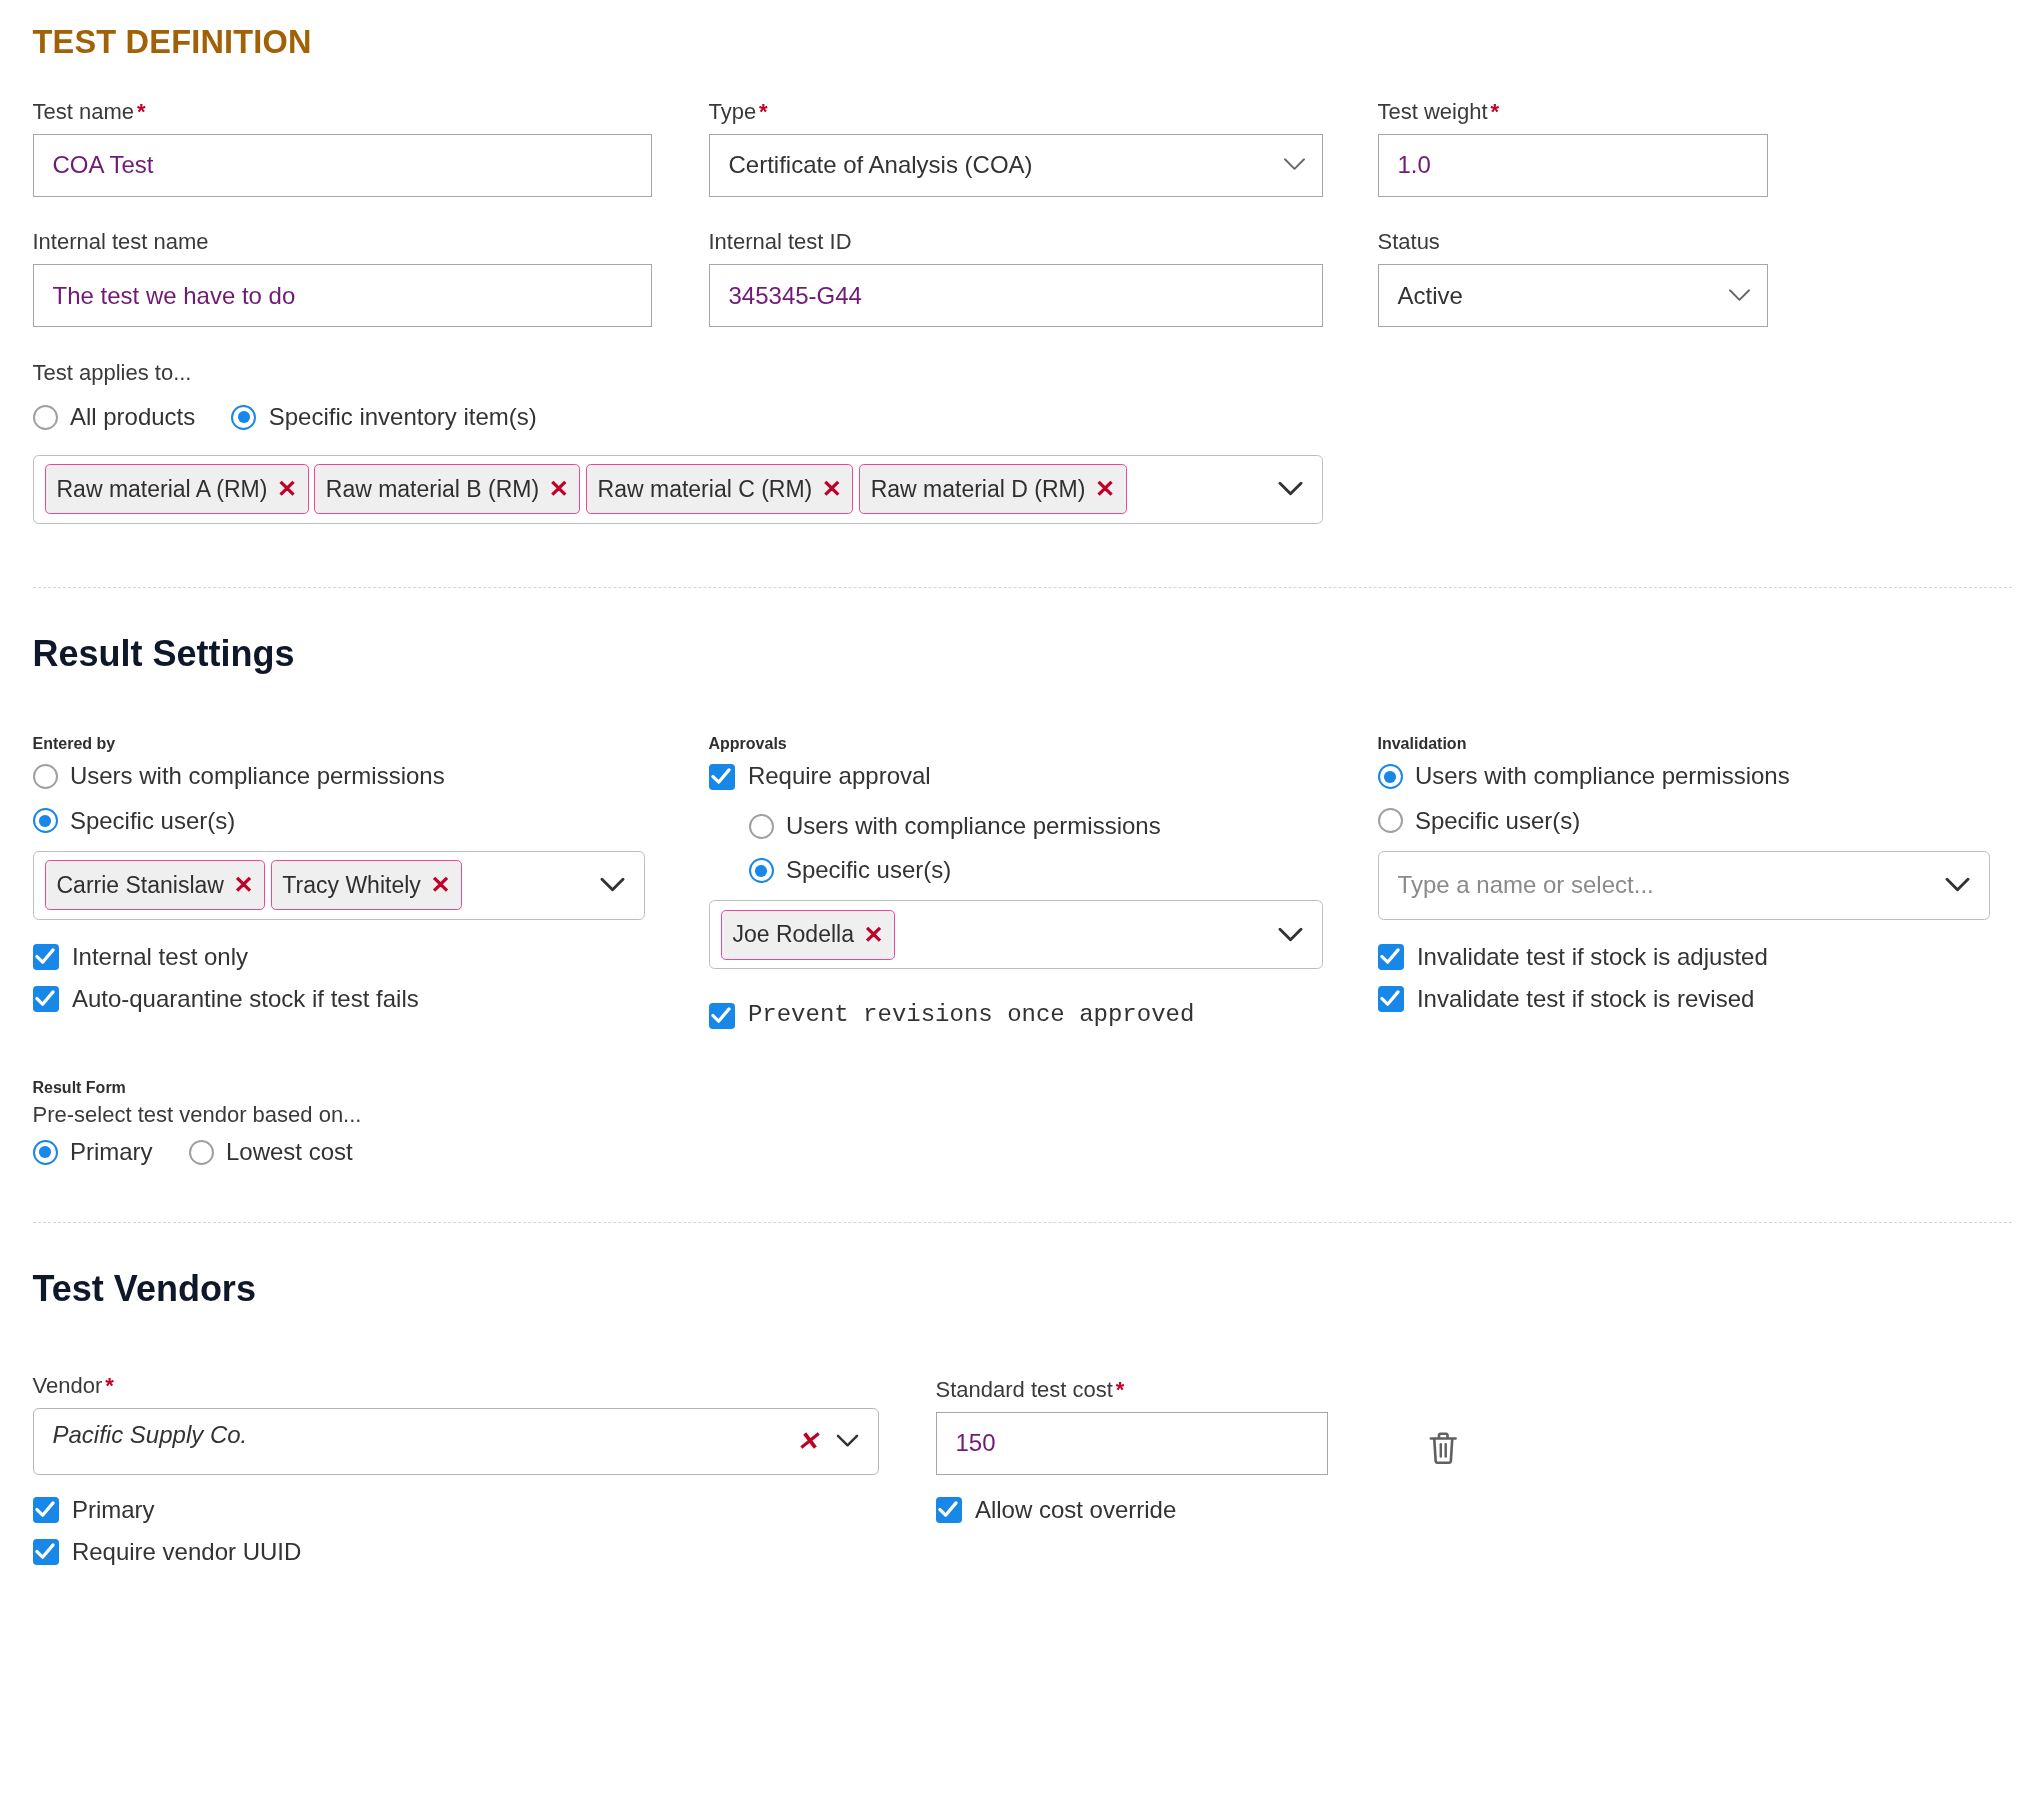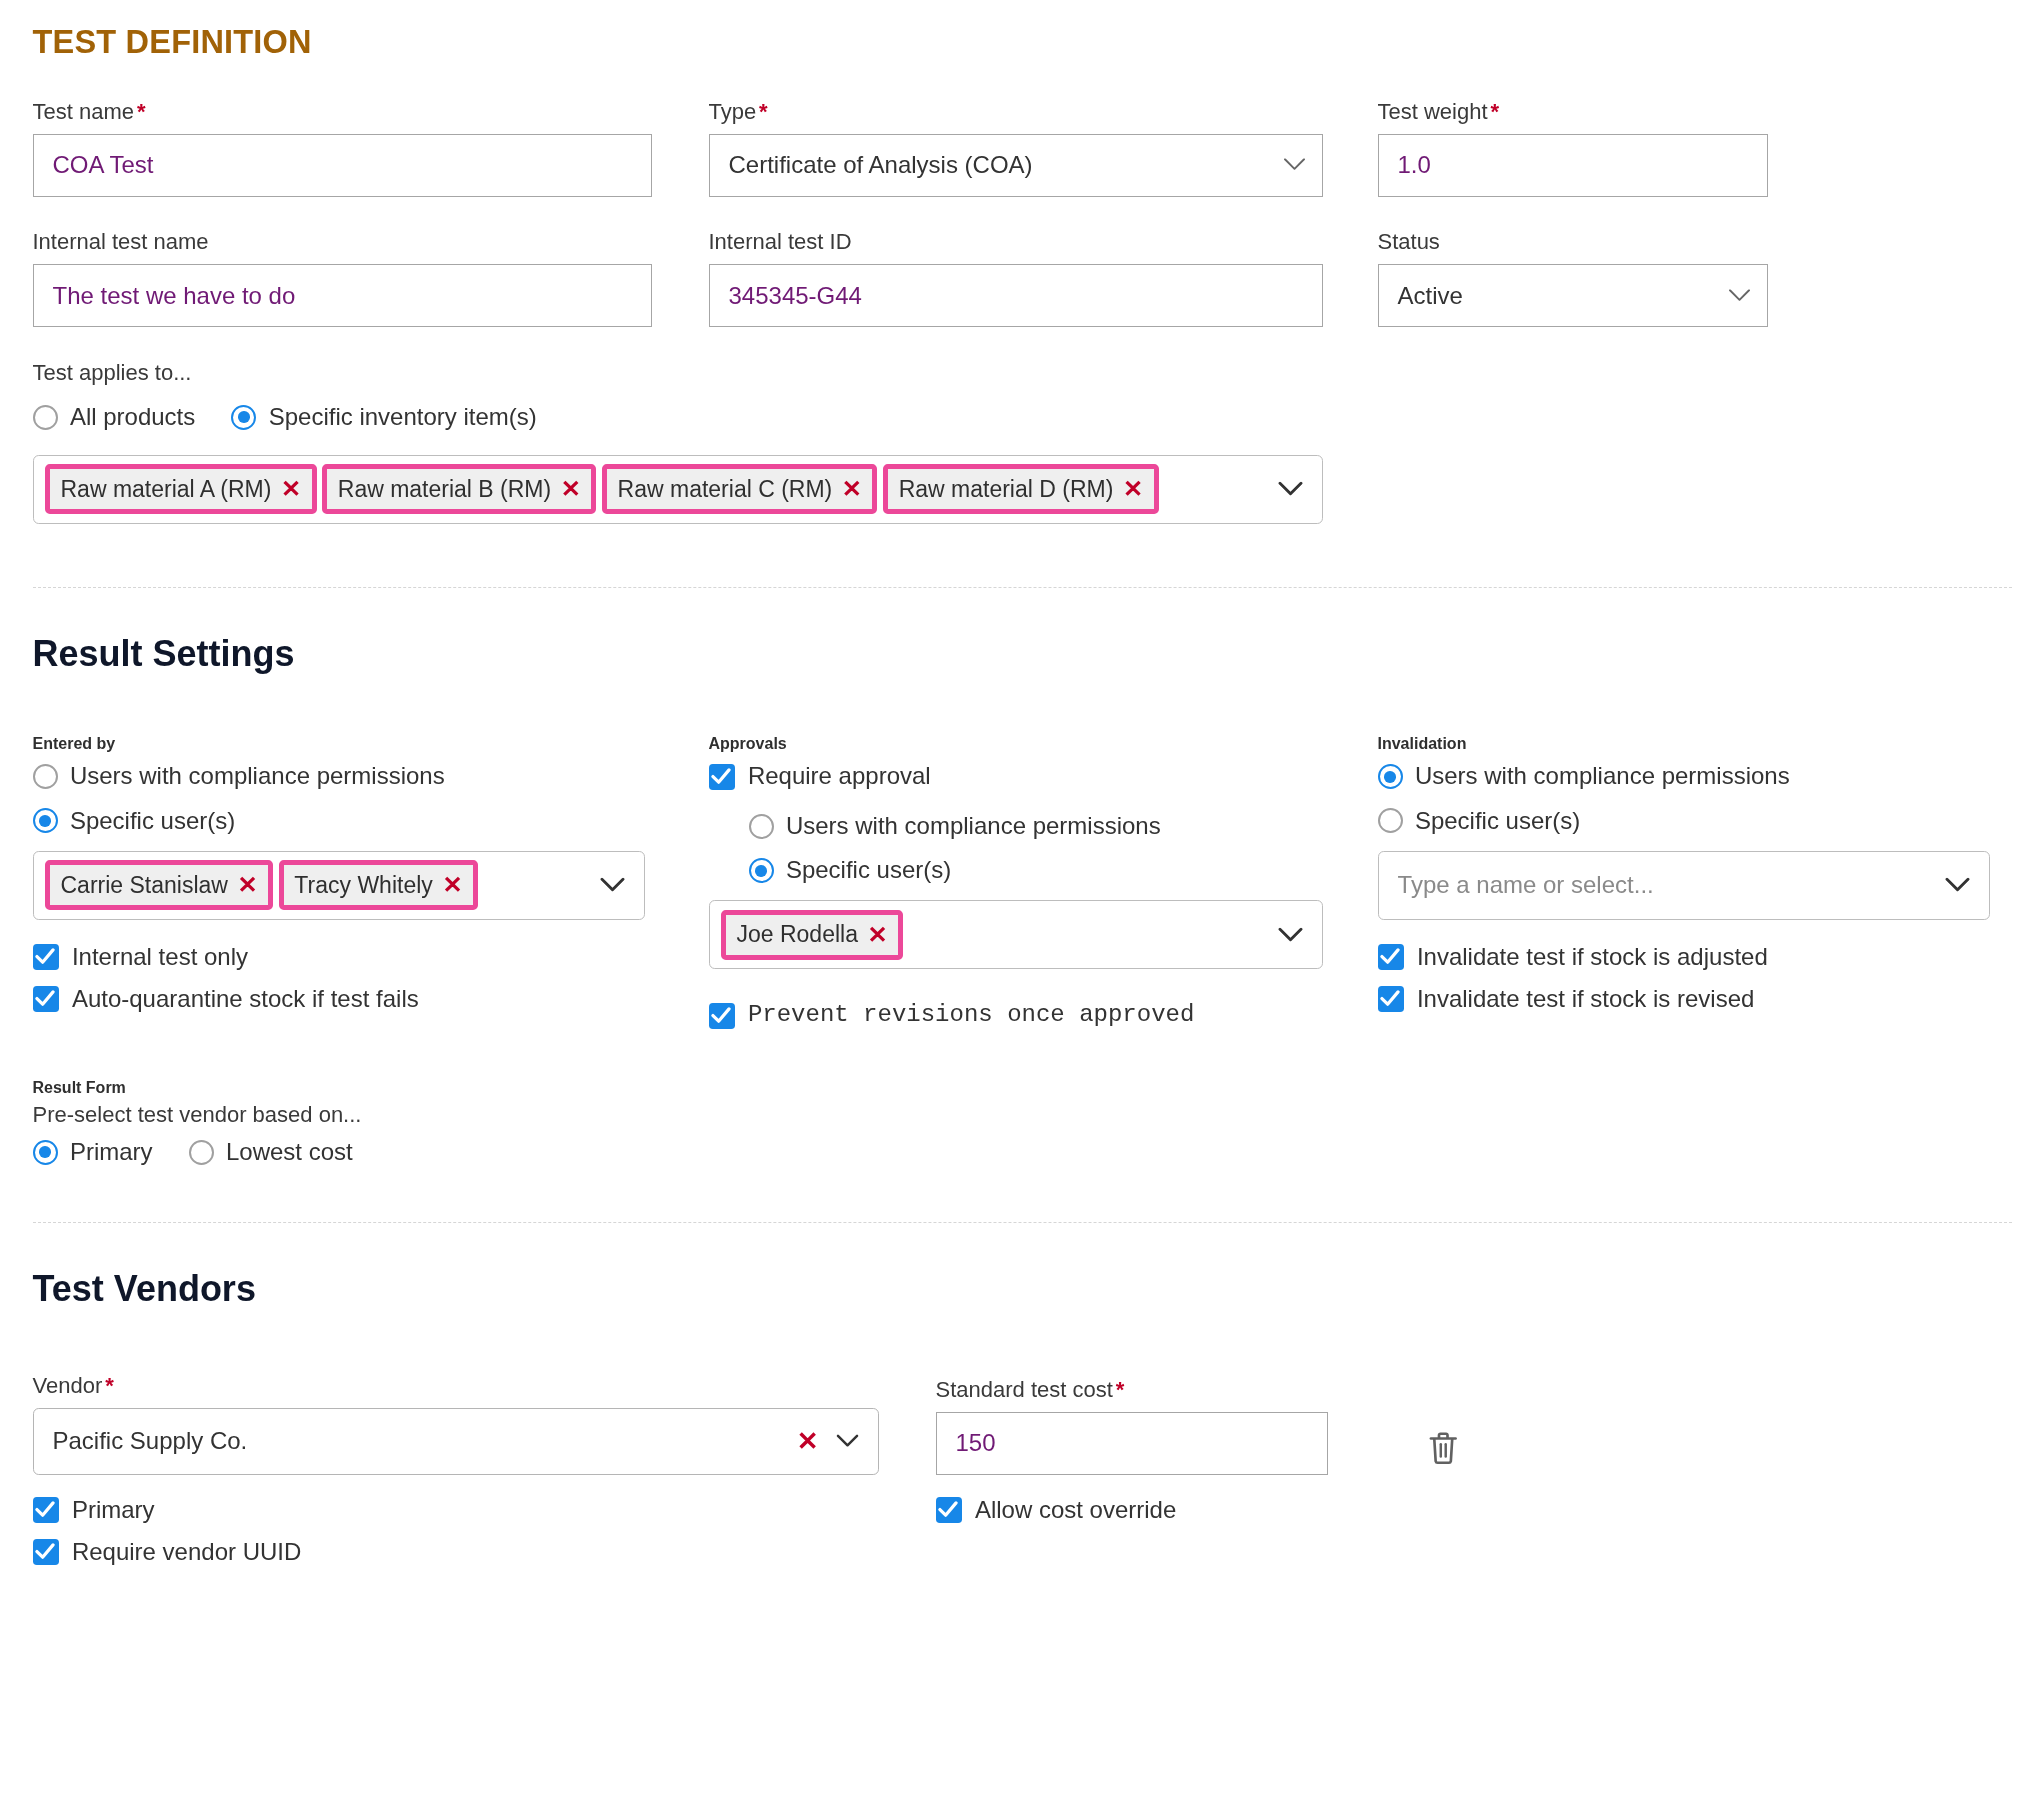--- a/index.html
+++ b/index.html
@@ -128,21 +128,21 @@
     position: absolute;
     right: 19px;
     top: 50%;
     transform: translateY(-50%);
     line-height: 0;
   }
   .token {
     display: inline-flex;
     align-items: center;
     background: #efefef;
-    border: 5px solid #ec4899;
+    border: 1px solid #ec4899;
     border-radius: 4.8px;
     height: 50px;
     padding: 0 10.5px;
     font-size: 23px;
     color: #2f2f2f;
     white-space: nowrap;
   }
   .token .tx {
     color: #c00028;
     font-weight: 700;
@@ -201,25 +201,26 @@
   .cb-label { font-size: 24px; color: #333333; line-height: 1.2; }
 
   
   .vendor-select {
     width: 100%;
     height: 67px;
     border: 1.9px solid #b5b5b5;
     border-radius: 5.7px;
     background: #fff;
     display: flex;
-    align-items: center;
-    padding: 0 19px;
+    align-items: flex-start;
+    padding: 12px 19px;
     font-size: 24px;
     color: #333333;
     position: relative;
+    font-style: italic;
   }
   .vendor-select .clear {
     position: absolute;
     right: 59px;
     top: 50%;
     transform: translateY(-50%);
     color: #c00028;
     font-weight: 700;
     font-size: 26px;
     line-height: 1;

